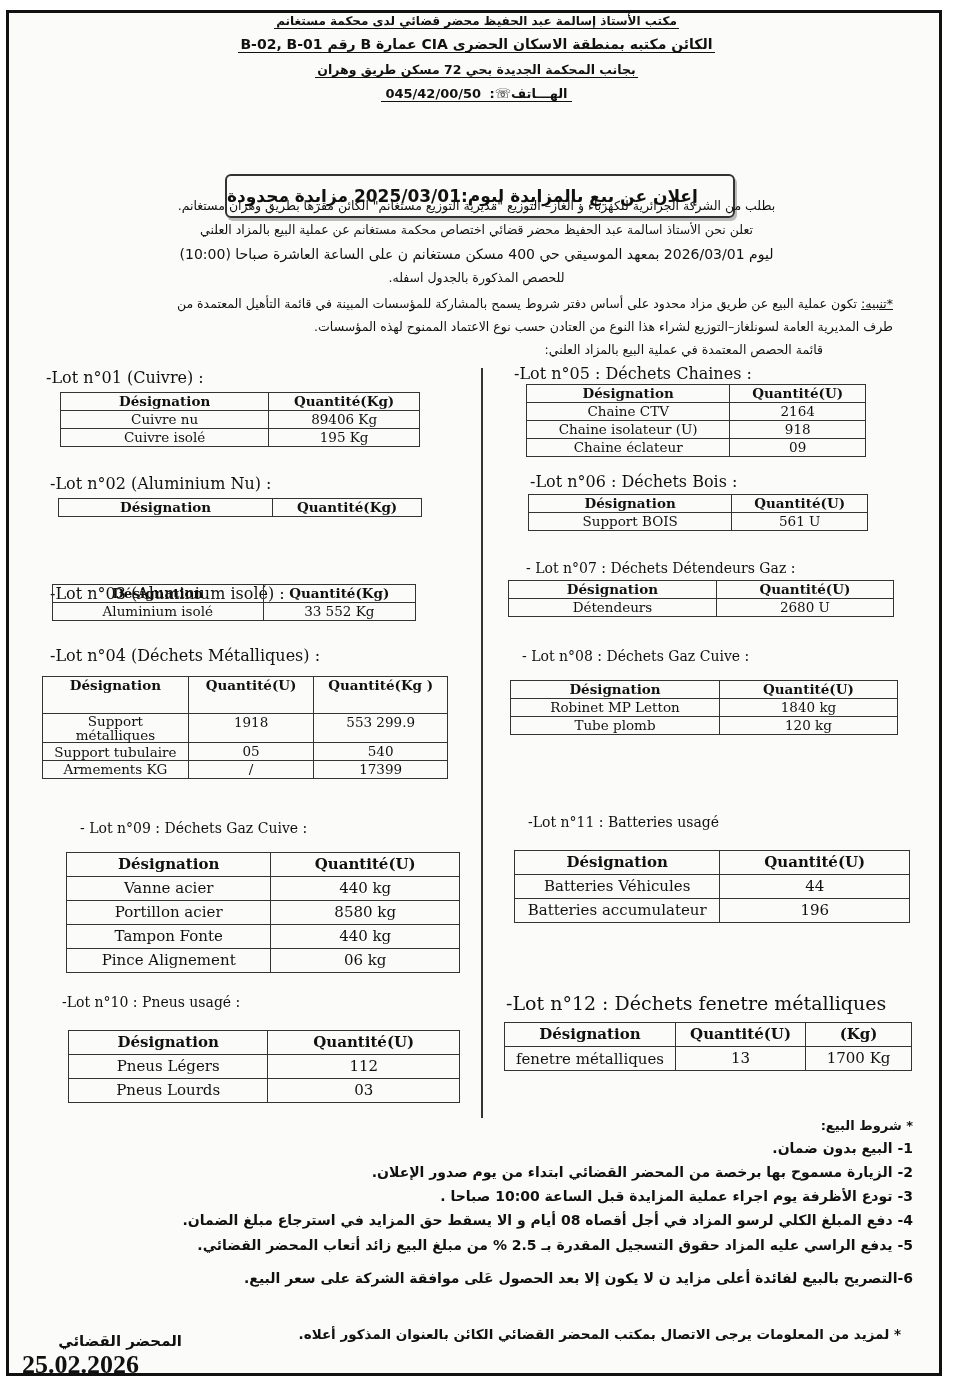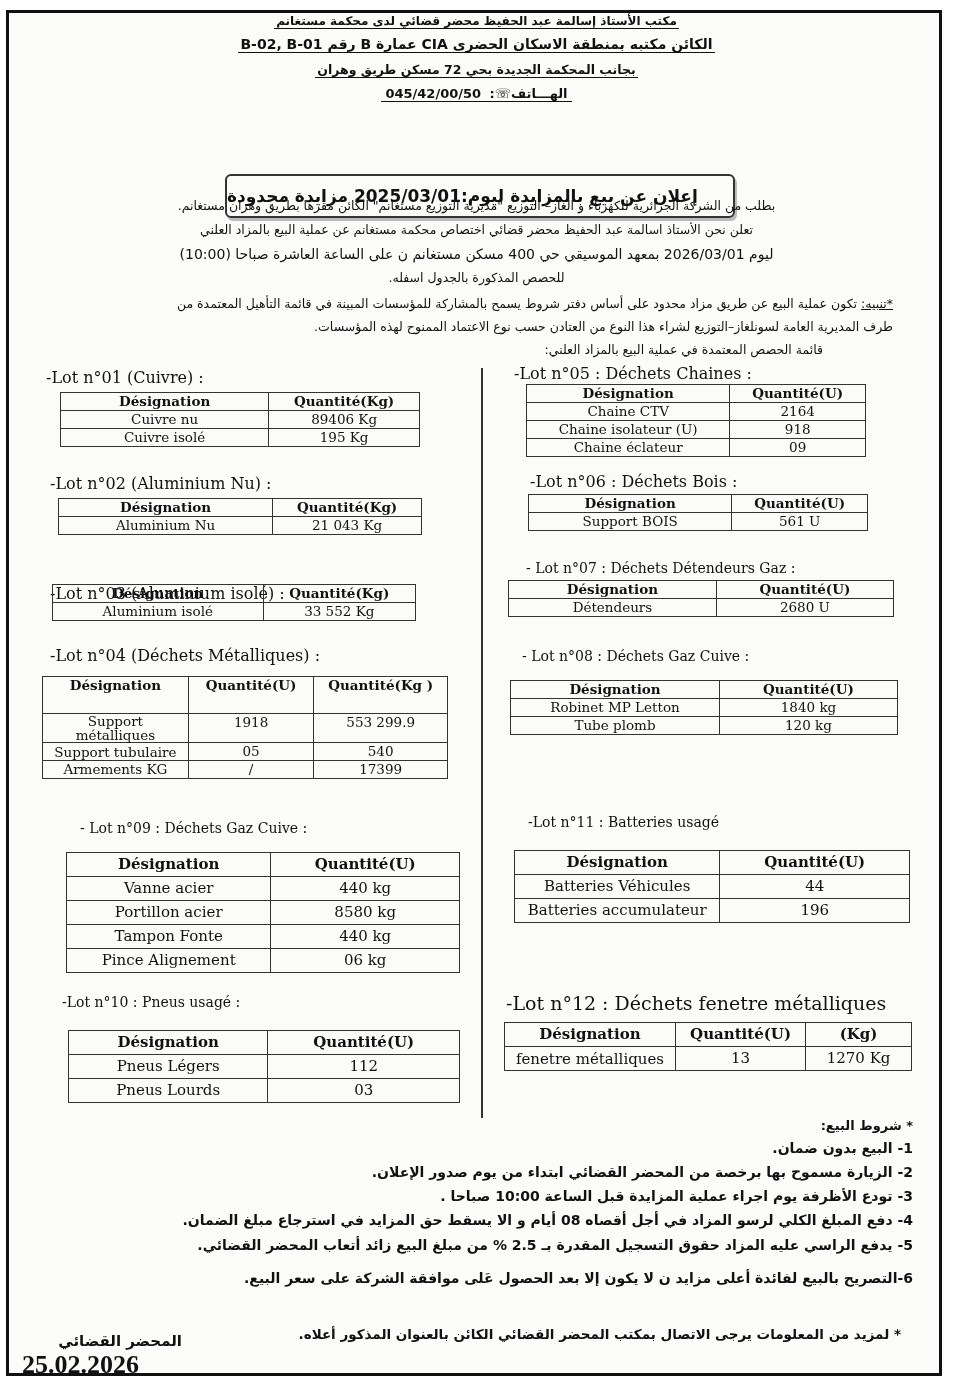--- a/index.html
+++ b/index.html
@@ -70,24 +70,20 @@
 </tbody>
   </table>
 
 <div class="lot-title" style="left:50px;top:474px;">-Lot n°02 (Aluminium Nu) :</div>
 <table class="lot" style="left:58px;top:498px;width:364px;">
   <tbody>
       <tr>
         <th style="width:59%">Désignation</th>
         <th>Quantité(Kg)</th>
       </tr>
-  <tr>
-        <td>Aluminium Nu</td>
-        <td>21 043  Kg</td>
-      </tr>
 </tbody>
   </table>
 
 <div class="lot-title" style="left:50px;top:584px;">-Lot n°03 (Aluminium isolé) :</div>
 <table class="lot" style="left:52px;top:584px;width:364px;">
   <tbody>
       <tr>
         <th style="width:58%">Désignation</th>
         <th>Quantité(Kg)</th>
       </tr>
@@ -258,21 +254,21 @@
 <table class="lot big" style="left:504px;top:1022px;width:408px;">
   <tbody>
       <tr>
         <th style="width:42%">Désignation</th>
         <th style="width:32%">Quantité(U)</th>
         <th>(Kg)</th>
       </tr>
   <tr>
         <td style="line-height:18px">fenetre métalliques</td>
         <td style="vertical-align:top">13</td>
-        <td style="vertical-align:top">1270 Kg</td>
+        <td style="vertical-align:top">1700 Kg</td>
       </tr>
 </tbody>
   </table>
 
 <div class="cond ar" style="top:1118px;font-size:13px;">* شروط البيع:</div>
 <div class="cond ar" style="top:1140px;">1- البيع بدون ضمان.</div>
 <div class="cond ar" style="top:1164px;">2- الزيارة مسموح بها برخصة من المحضر القضائي ابتداء من يوم صدور الإعلان.</div>
 <div class="cond ar" style="top:1188px;">3- تودع الأظرفة يوم اجراء عملية المزايدة قبل الساعة 10:00 صباحا .</div>
 <div class="cond ar" style="top:1212px;">4- دفع المبلغ الكلي لرسو المزاد في أجل أقصاه 08 أيام و الا يسقط حق المزايد في استرجاع مبلغ الضمان.</div>
 <div class="cond ar" style="top:1237px;">5- يدفع الراسي عليه المزاد حقوق التسجيل المقدرة بـ 2.5 % من مبلغ البيع زائد أتعاب المحضر القضائي.</div>

